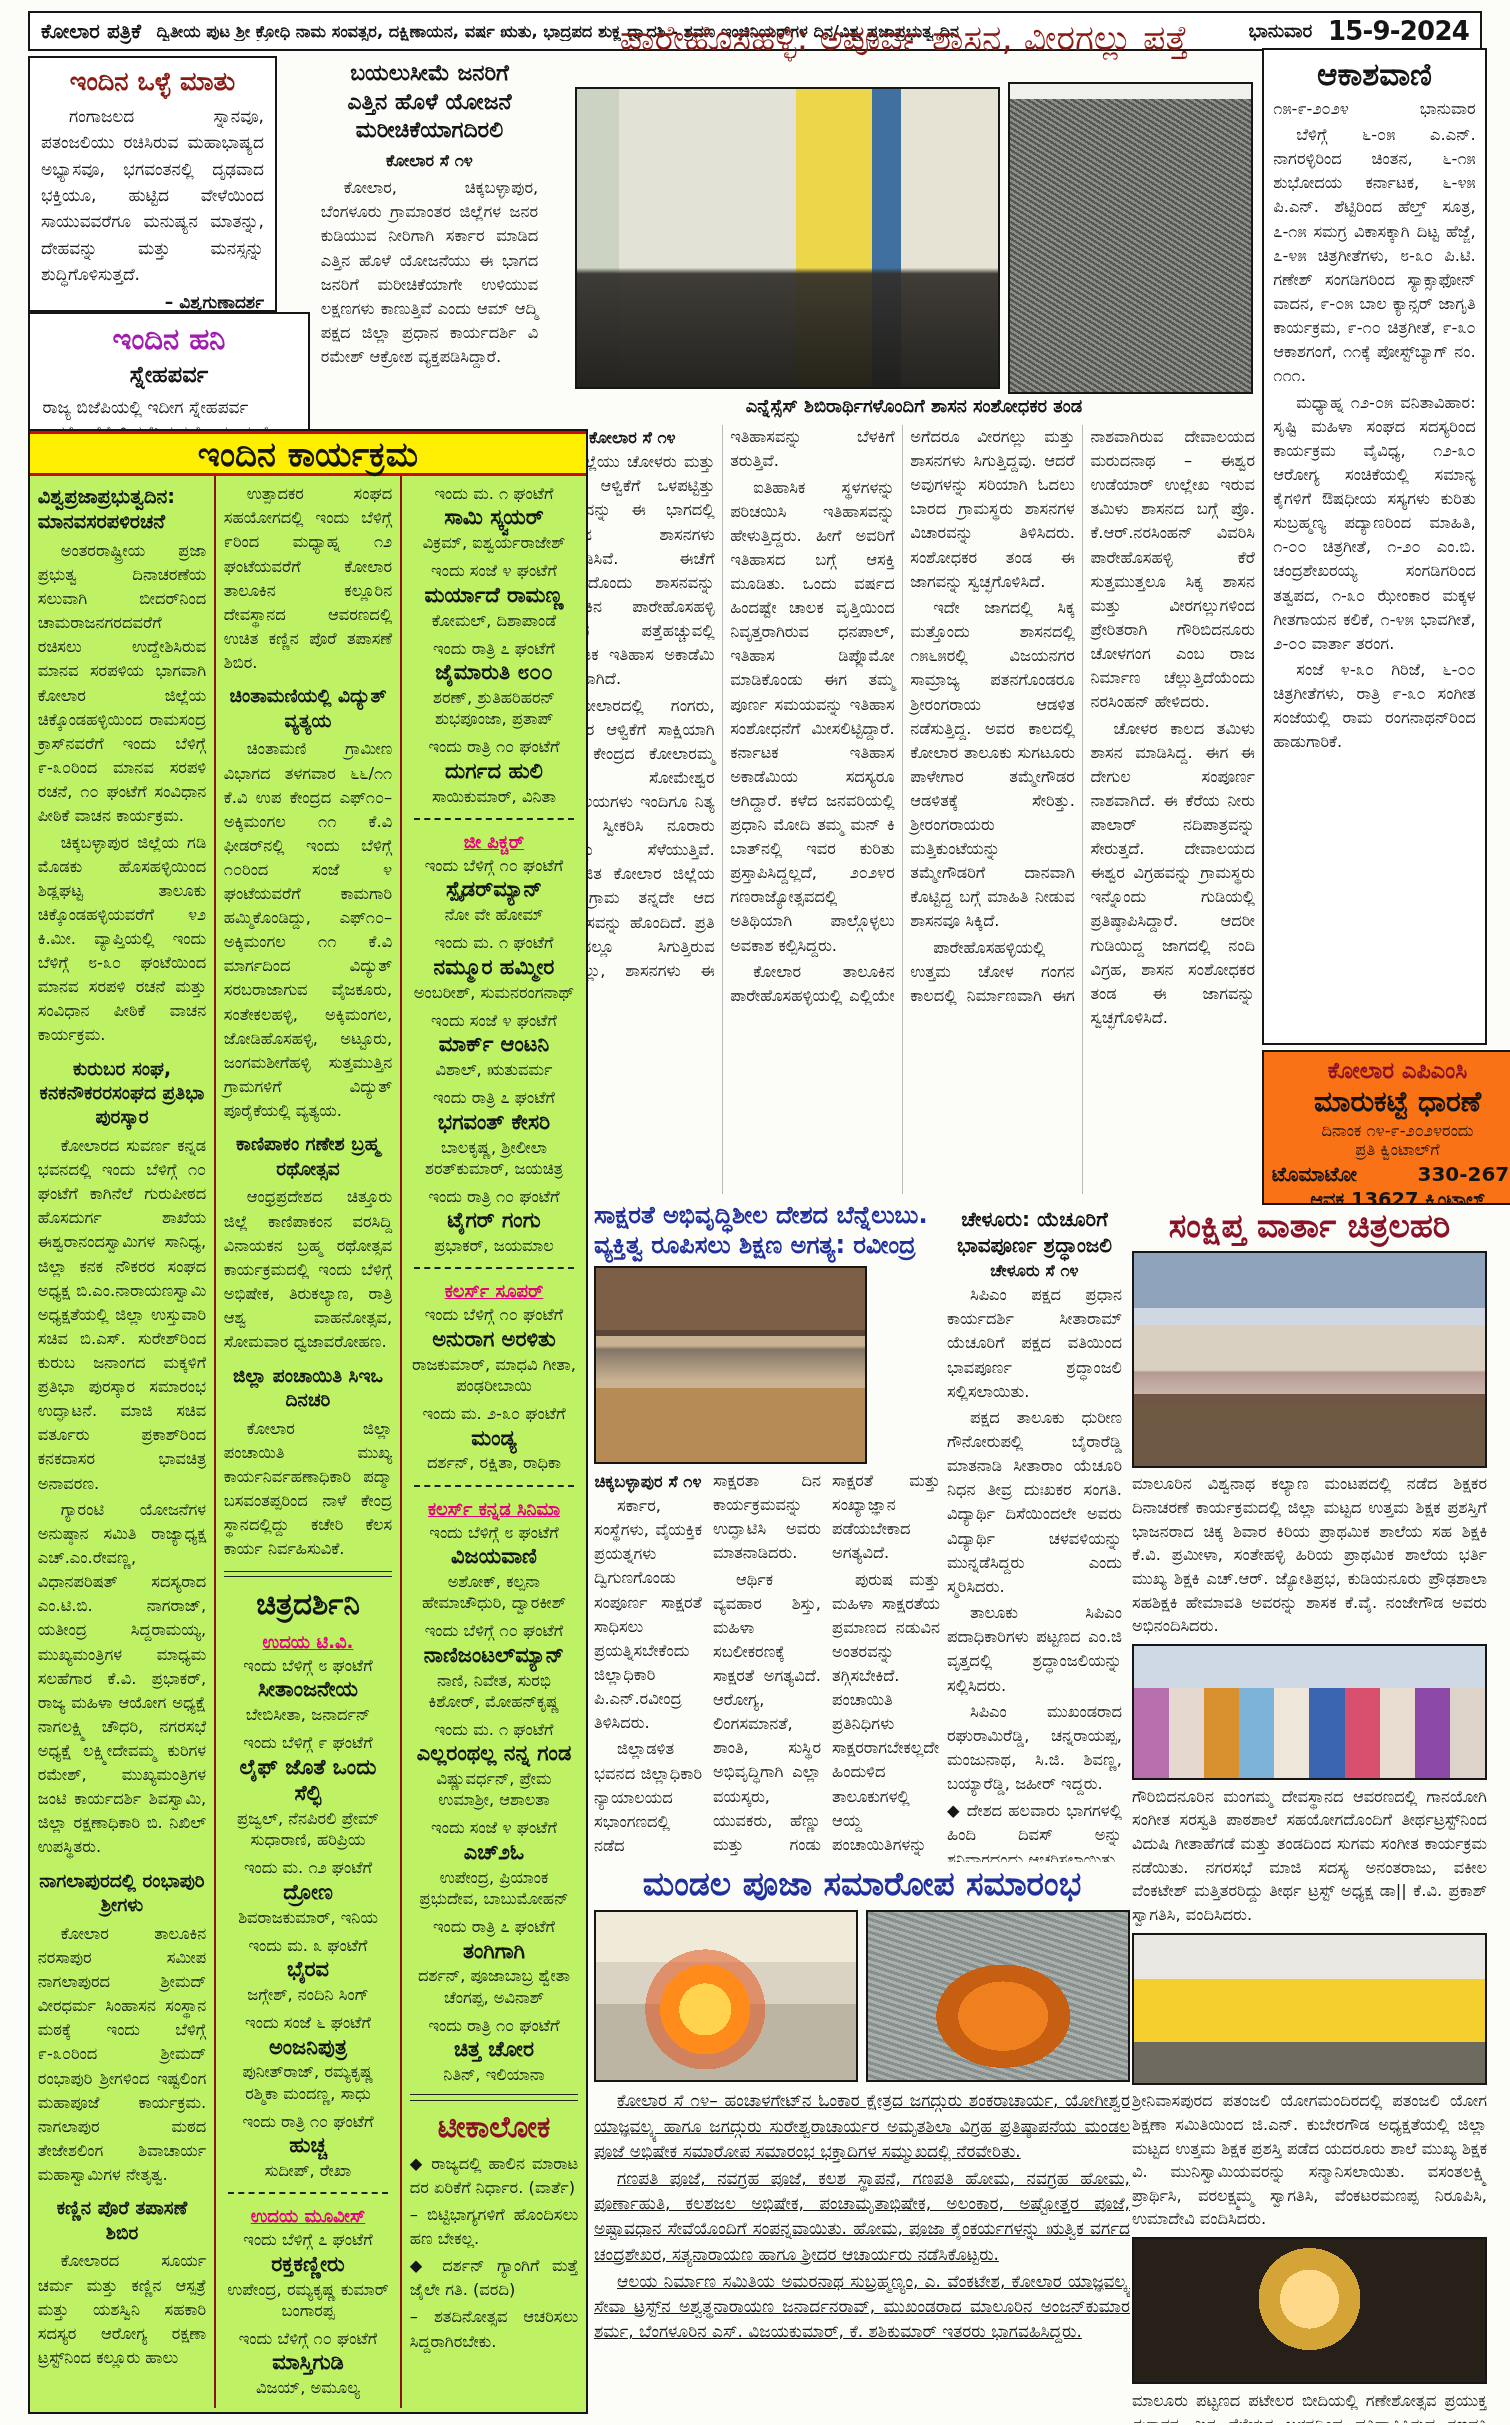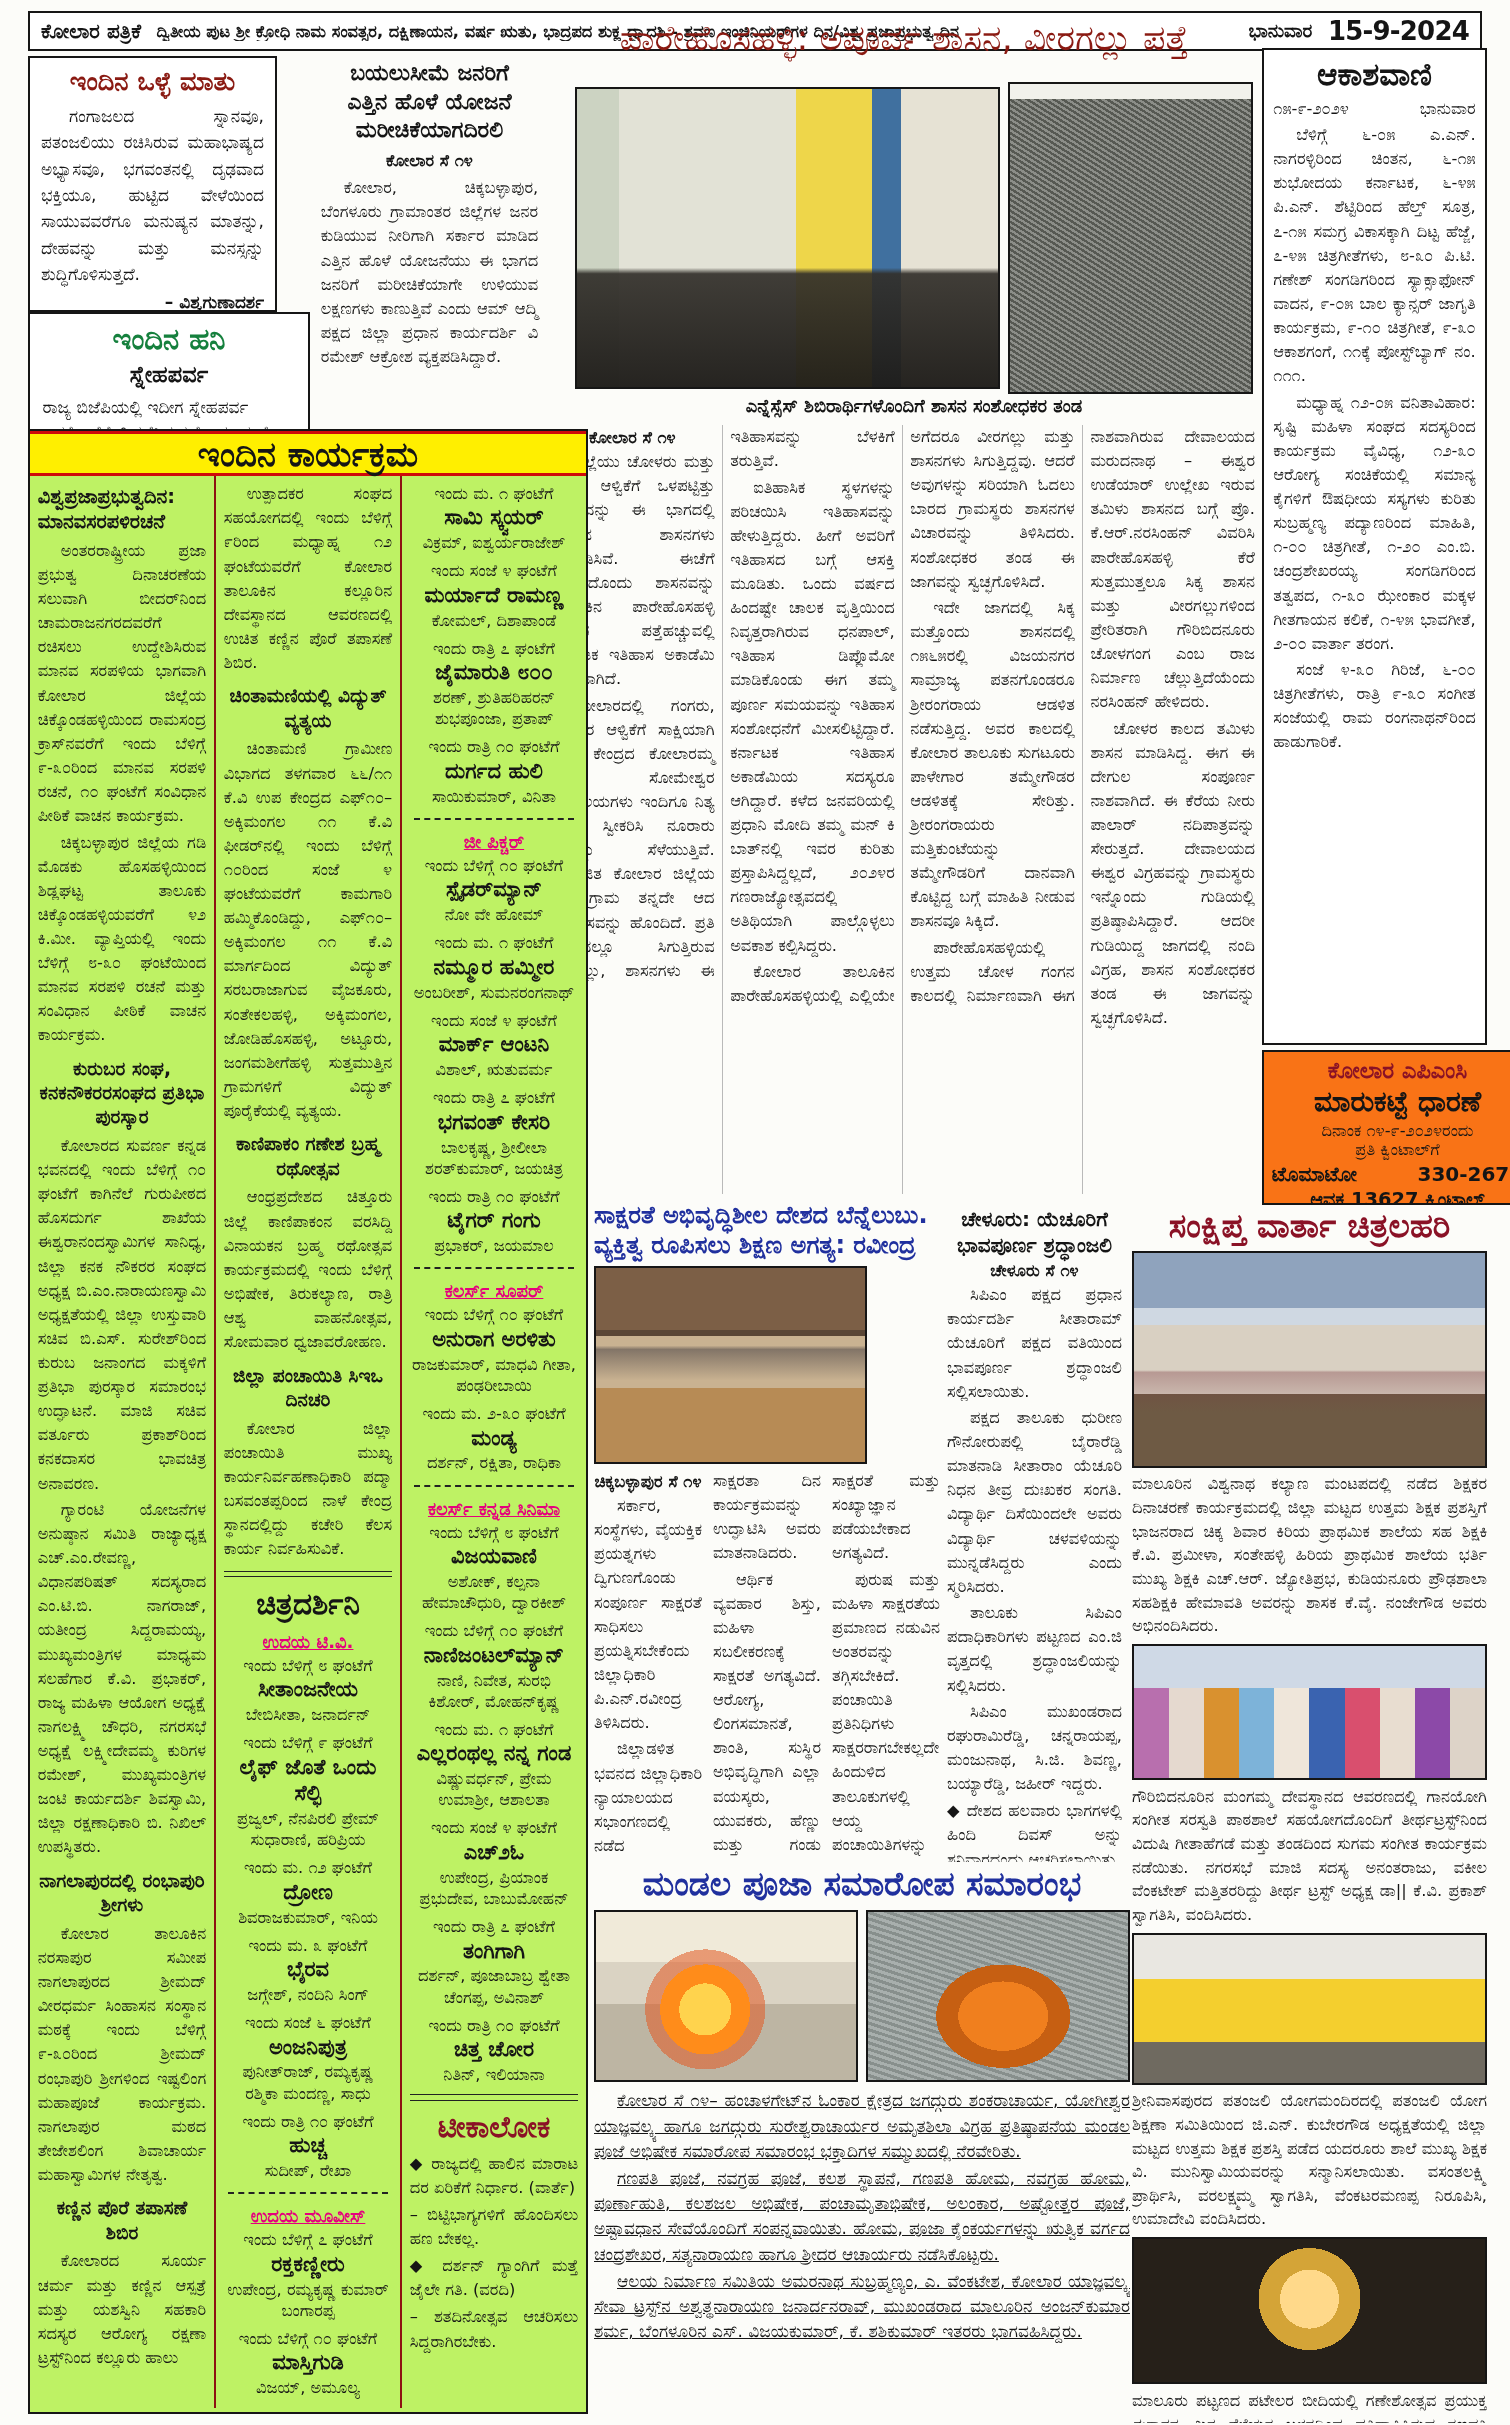--- a/index.html
+++ b/index.html
@@ -14,21 +14,21 @@
   .mh-center{flex:1;font-size:16.3px;font-weight:bold;white-space:nowrap;overflow:hidden;}
   .mh-day{font-size:18.6px;font-weight:bold;white-space:nowrap;}
   .mh-date{font-size:26px;font-weight:bold;white-space:nowrap;letter-spacing: -0.8px;}
 
   
   #goodword{left:28px;top:56px;width:249px;height:256px;background:#fff;border:2.3px solid #161616;padding:6.2px 11px;}
   .gw-title{color:#8a1a12;font-weight:bold;font-size:25.6px;text-align:center;margin:1.6px 0 6.2px;}
   .gw-body{font-size:17px;line-height:1.55;text-align:justify;text-indent:28px;}
   .attrib{text-align:right;font-weight:bold;font-size:17px;margin-top:4.7px;}
   #hani{left:28px;top:312px;width:282px;height:239px;background:#fff;border:2.3px solid #161616;padding:4.7px 12.4px;}
-  .hani-title{color:#15803d;font-weight:bold;font-size:29px;text-align:center;margin:3.1px 0 4.7px;}
+  .hani-title{color:#a21caf;font-weight:bold;font-size:29px;text-align:center;margin:3.1px 0 4.7px;}
   .hani-sub{font-weight:bold;font-size:22.5px;text-align:center;margin:0 0 6.2px;}
   .hani-line{font-size:17px;line-height:1.5;}
 
   
   #bayalu{left:313px;top:56px;width:233px;height:495px;padding:3.1px 7.8px;}
   .b-head{font-weight:bold;font-size:22px;line-height:1.3;text-align:center;}
   .dateline{text-align:center;font-weight:bold;font-size:16.3px;margin:6.2px 0;}
 
   
   #mainhead{left:552px;top:19px;width:704px;height:47px;color:#8a1a12;font-weight:normal;

